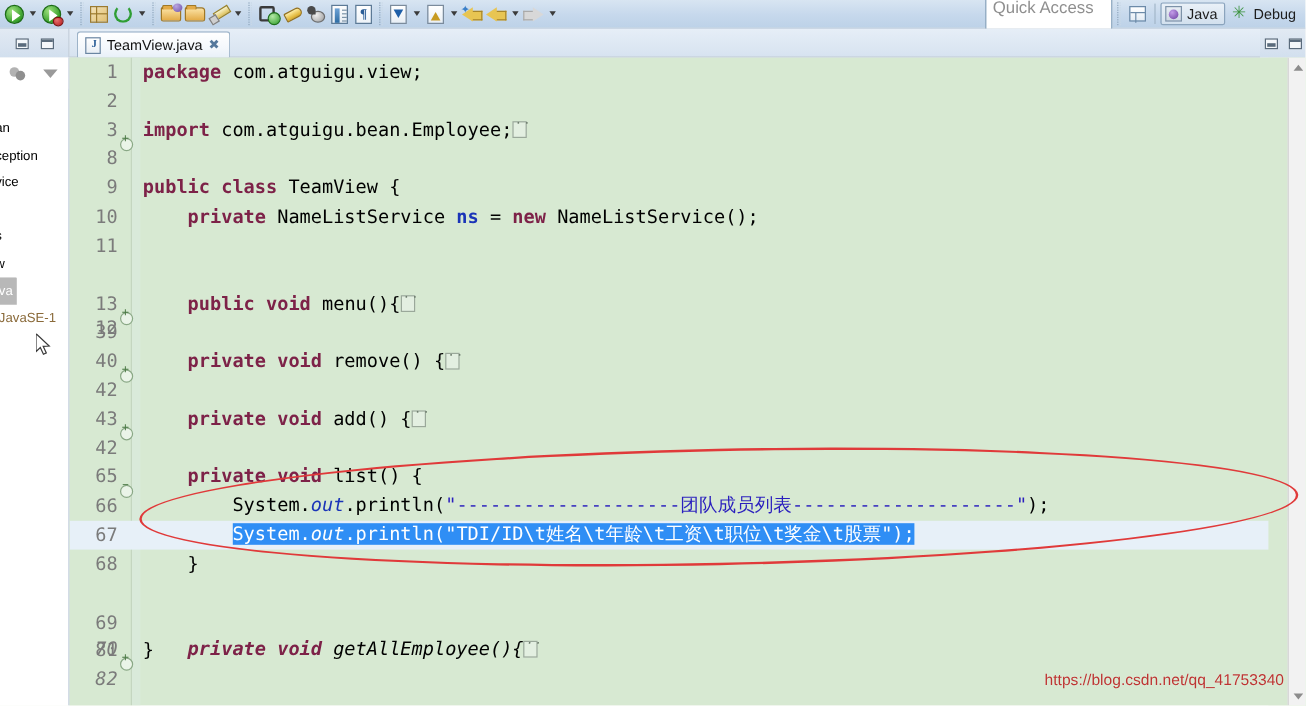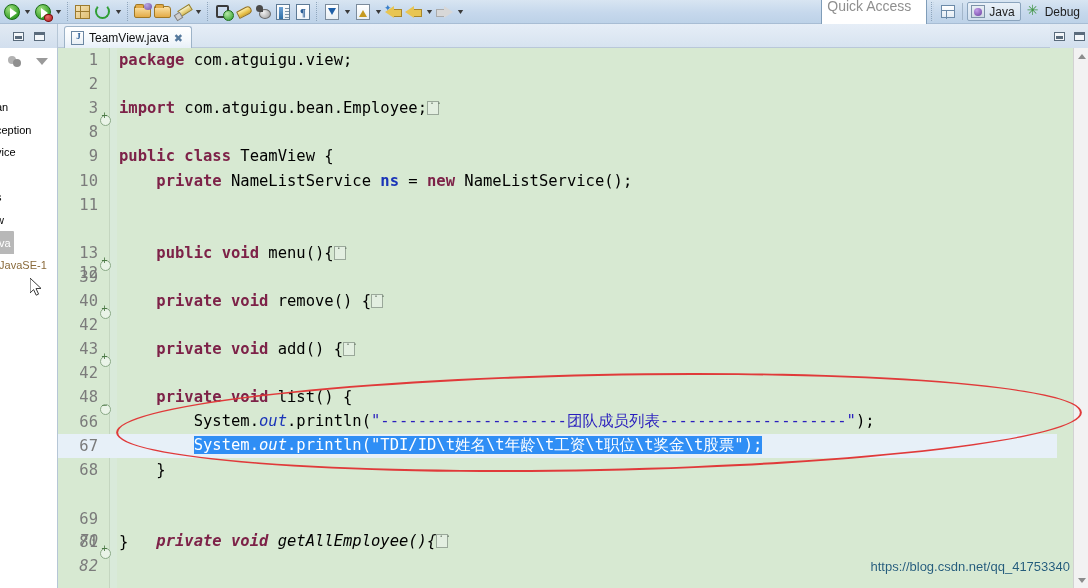--- a/index.html
+++ b/index.html
@@ -437,21 +437,21 @@
     border:2px solid #e03a3a;
     border-radius:50%;
     z-index:25;
     pointer-events:none;
     transform: rotate(-1.2deg);
   }
 
   
   .watermark {
     position:absolute; right:18px; bottom:14px;
-    font-size:13px; color:#0c4a6e;
+    font-size:13px; color:#b91c1c;
     opacity:0.88;
     font-family:"Liberation Sans", sans-serif;
     z-index:30; white-space:nowrap;
     text-shadow: 0 0 1px rgba(255,255,255,0.6);
   }
 
   
   .vscroll {
     position:absolute; right:0; top:0; width:15px; height:540px;
     background:#f2f2f2; border-left:1px solid #d2d2d2;
@@ -734,21 +734,21 @@
           <span class="lnum">43</span>
           <span class="fold plus"></span>
           <span class="ctext"><span class="plain">    </span><span class="kw">private void</span><span class="plain"> add() {</span><span class="ph"></span></span>
         </div>
         <div class="line" style="top: 313.3px;">
           <span class="lnum">42</span>
           <span class="fold"></span>
           <span class="ctext"></span>
         </div>
         <div class="line" style="top: 337.4px;">
-          <span class="lnum">48</span>
+          <span class="lnum">65</span>
           <span class="fold minus"></span>
           <span class="ctext"><span class="plain">    </span><span class="kw">private void</span><span class="plain"> list() {</span></span>
         </div>
         <div class="line" style="top: 361.5px;">
           <span class="lnum">66</span>
           <span class="fold"></span>
           <span class="ctext"><span class="plain">        System.</span><span class="stat">out</span><span class="plain">.println(</span><span class="str">"--------------------团队成员列表--------------------"</span><span class="plain">);</span></span>
         </div>
         <div class="line sel-line" style="top: 385.6px;">
           <span class="lnum">67</span>

